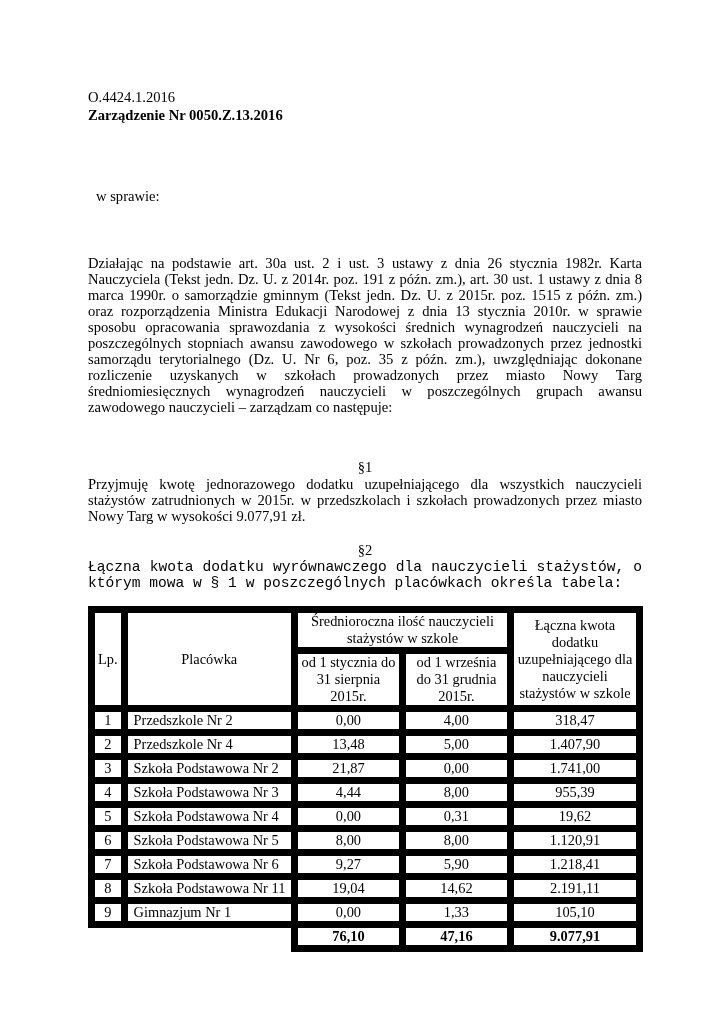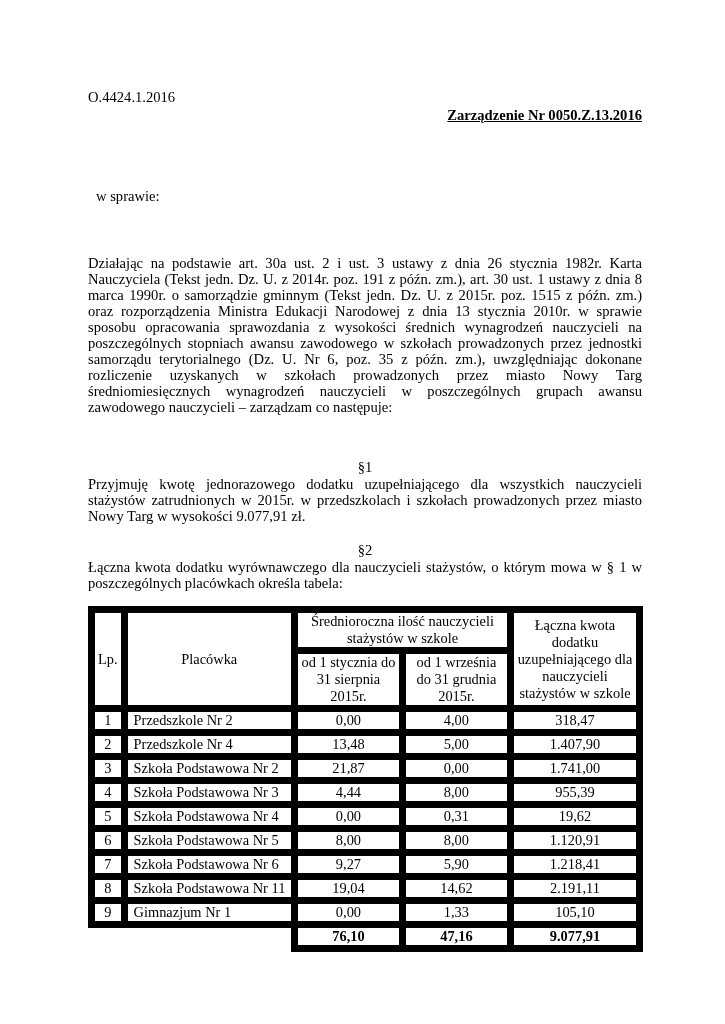--- a/index.html
+++ b/index.html
@@ -1,20 +1,20 @@
 <!DOCTYPE html>
 <html><head>
 <meta charset="utf-8">
 <style>
   html, body { margin:0; padding:0; background:#ffffff; }
   body { width:725px; height:1024px; position:relative; overflow:hidden;
          font-family:"Liberation Serif", serif; color:#000; font-size:14.6px; }
   .ref { position:absolute; left:88px; top:88px; line-height:18px; }
-  .title { position:absolute; left:88px; top:106px; width:554px; text-align:right;
-           font-weight:bold; line-height:18px;text-decoration:underline; }
+  .title { position:absolute; left:88px; top:106px; width:554px; text-align:left;
+           font-weight:bold; line-height:18px; }
   .subject { position:absolute; left:88px; top:187px; width:554px; line-height:18px; display:flex; }
   .subject .lbl { width:75px; flex:none;margin-left:8px; }
   .subject .txt { flex:1; text-align:justify; }
   .para { position:absolute; left:88px; width:554px; text-align:justify; line-height:16px; }
   .sect { position:absolute; left:88px; width:554px; text-align:center; line-height:18px; }
   table { position:absolute; left:88px; top:606px; border-collapse:collapse; width:555px;
           font-size:14.4px; line-height:17px; }
   td, th { border:7px solid #000000; padding:0 3px; font-weight:normal; }
   .c { text-align:center; }
   .l { text-align:left; padding-left:6px; }
@@ -33,21 +33,21 @@
 <div class="subject">
   <span class="lbl">w sprawie:</span>
 </div>
 
 <div class="para" style="top:255px;">Działając na podstawie art. 30a ust. 2 i ust. 3 ustawy z dnia 26 stycznia 1982r. Karta Nauczyciela (Tekst jedn. Dz. U. z 2014r. poz. 191 z późn. zm.), art. 30 ust. 1 ustawy z dnia 8 marca 1990r. o samorządzie gminnym (Tekst jedn. Dz. U. z 2015r. poz. 1515 z późn. zm.) oraz rozporządzenia Ministra Edukacji Narodowej z dnia 13 stycznia 2010r. w sprawie sposobu opracowania sprawozdania z wysokości średnich wynagrodzeń nauczycieli na poszczególnych stopniach awansu zawodowego w szkołach prowadzonych przez jednostki samorządu terytorialnego (Dz. U. Nr 6, poz. 35 z późn. zm.), uwzględniając dokonane rozliczenie uzyskanych w szkołach prowadzonych przez miasto Nowy Targ średniomiesięcznych wynagrodzeń nauczycieli w poszczególnych grupach awansu zawodowego nauczycieli – zarządzam co następuje:</div>
 
 <div class="sect" style="top:458px;">§1</div>
 <div class="para" style="top:476px;">Przyjmuję kwotę jednorazowego dodatku uzupełniającego dla wszystkich nauczycieli stażystów zatrudnionych w 2015r. w przedszkolach i szkołach prowadzonych przez miasto Nowy Targ w wysokości 9.077,91 zł.</div>
 
 <div class="sect" style="top:541px;">§2</div>
-<div class="para" style="top:559px;">Łączna kwota dodatku wyrównawczego dla nauczycieli stażystów, o którym mowa w § 1 w poszczególnych placówkach określa tabela:</div>
+<div class="para" style="top:559px;font-family:Liberation Mono, monospace;">Łączna kwota dodatku wyrównawczego dla nauczycieli stażystów, o którym mowa w § 1 w poszczególnych placówkach określa tabela:</div>
 
 <table>
   <colgroup>
     <col style="width:31px">
       <col style="width:174px">
       <col style="width:110px">
       <col style="width:110px">
       <col style="width:130px">
   </colgroup>
   <thead>

